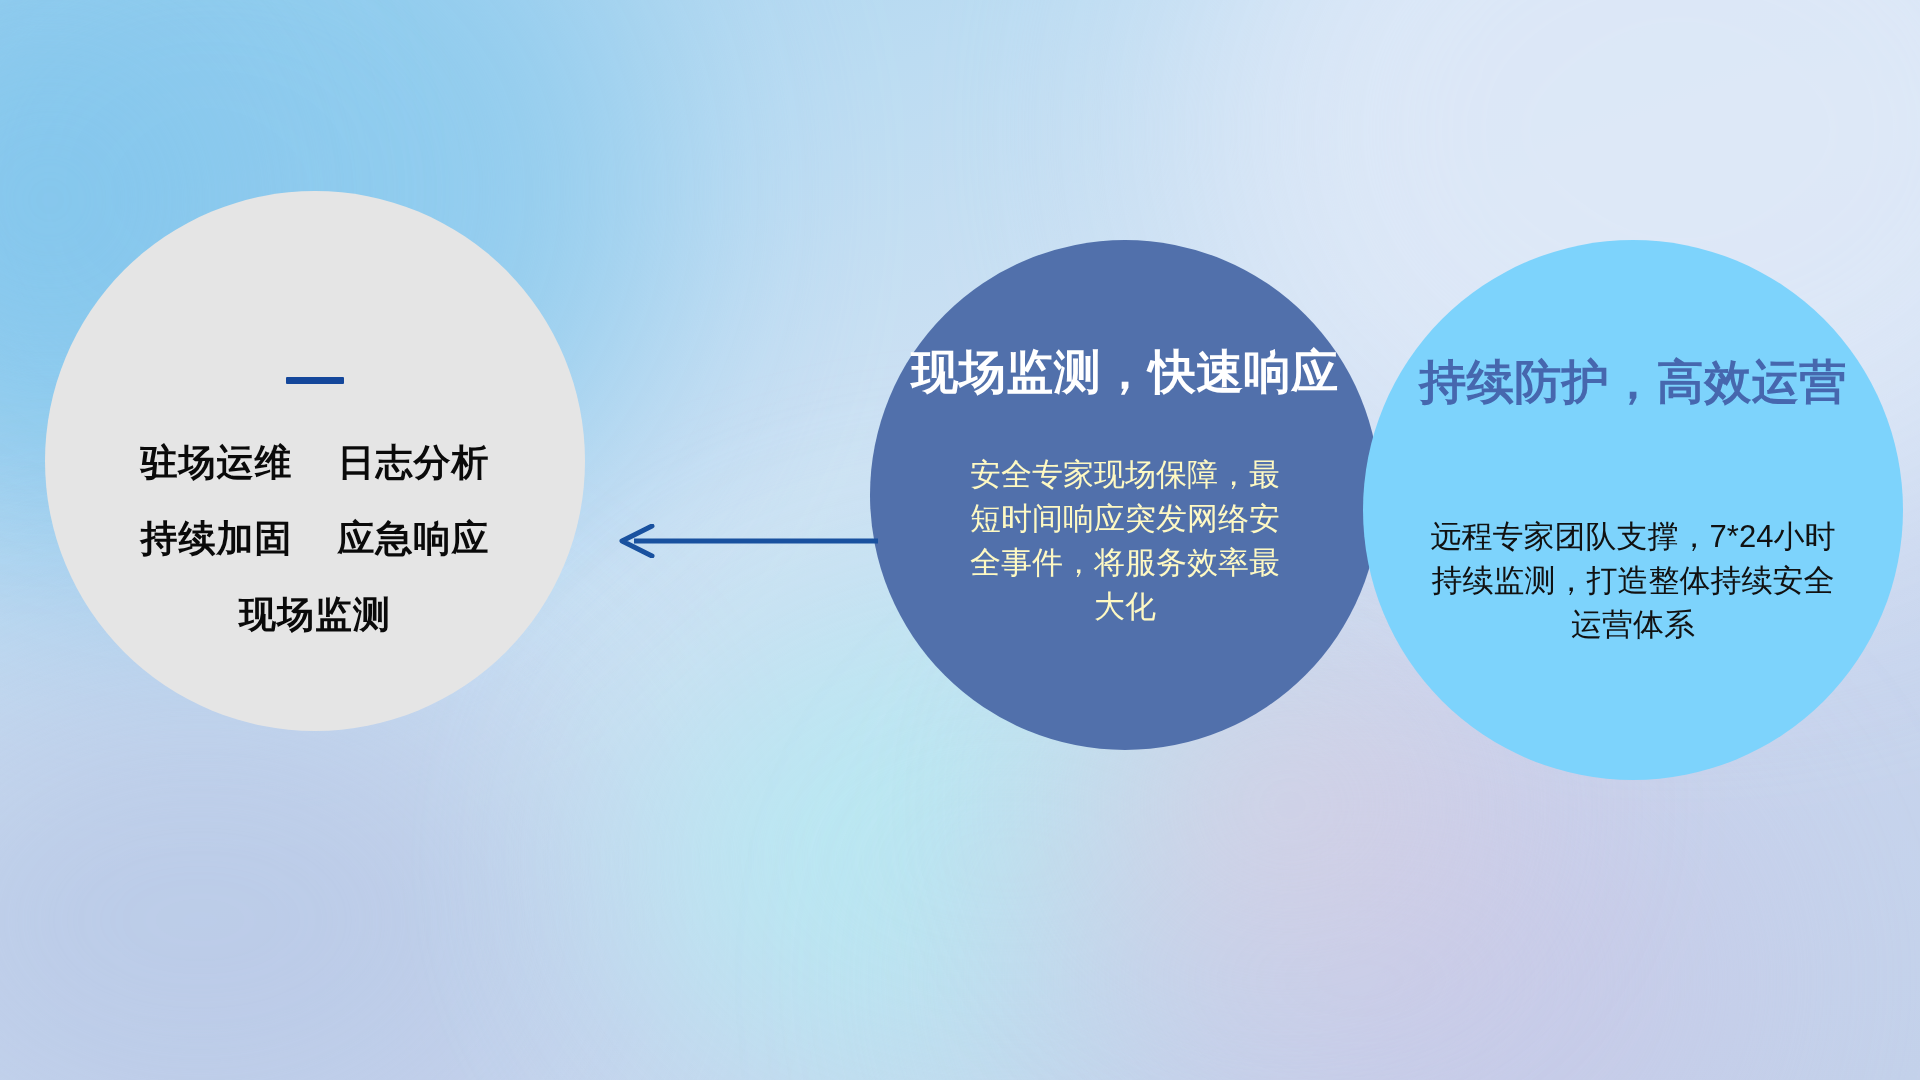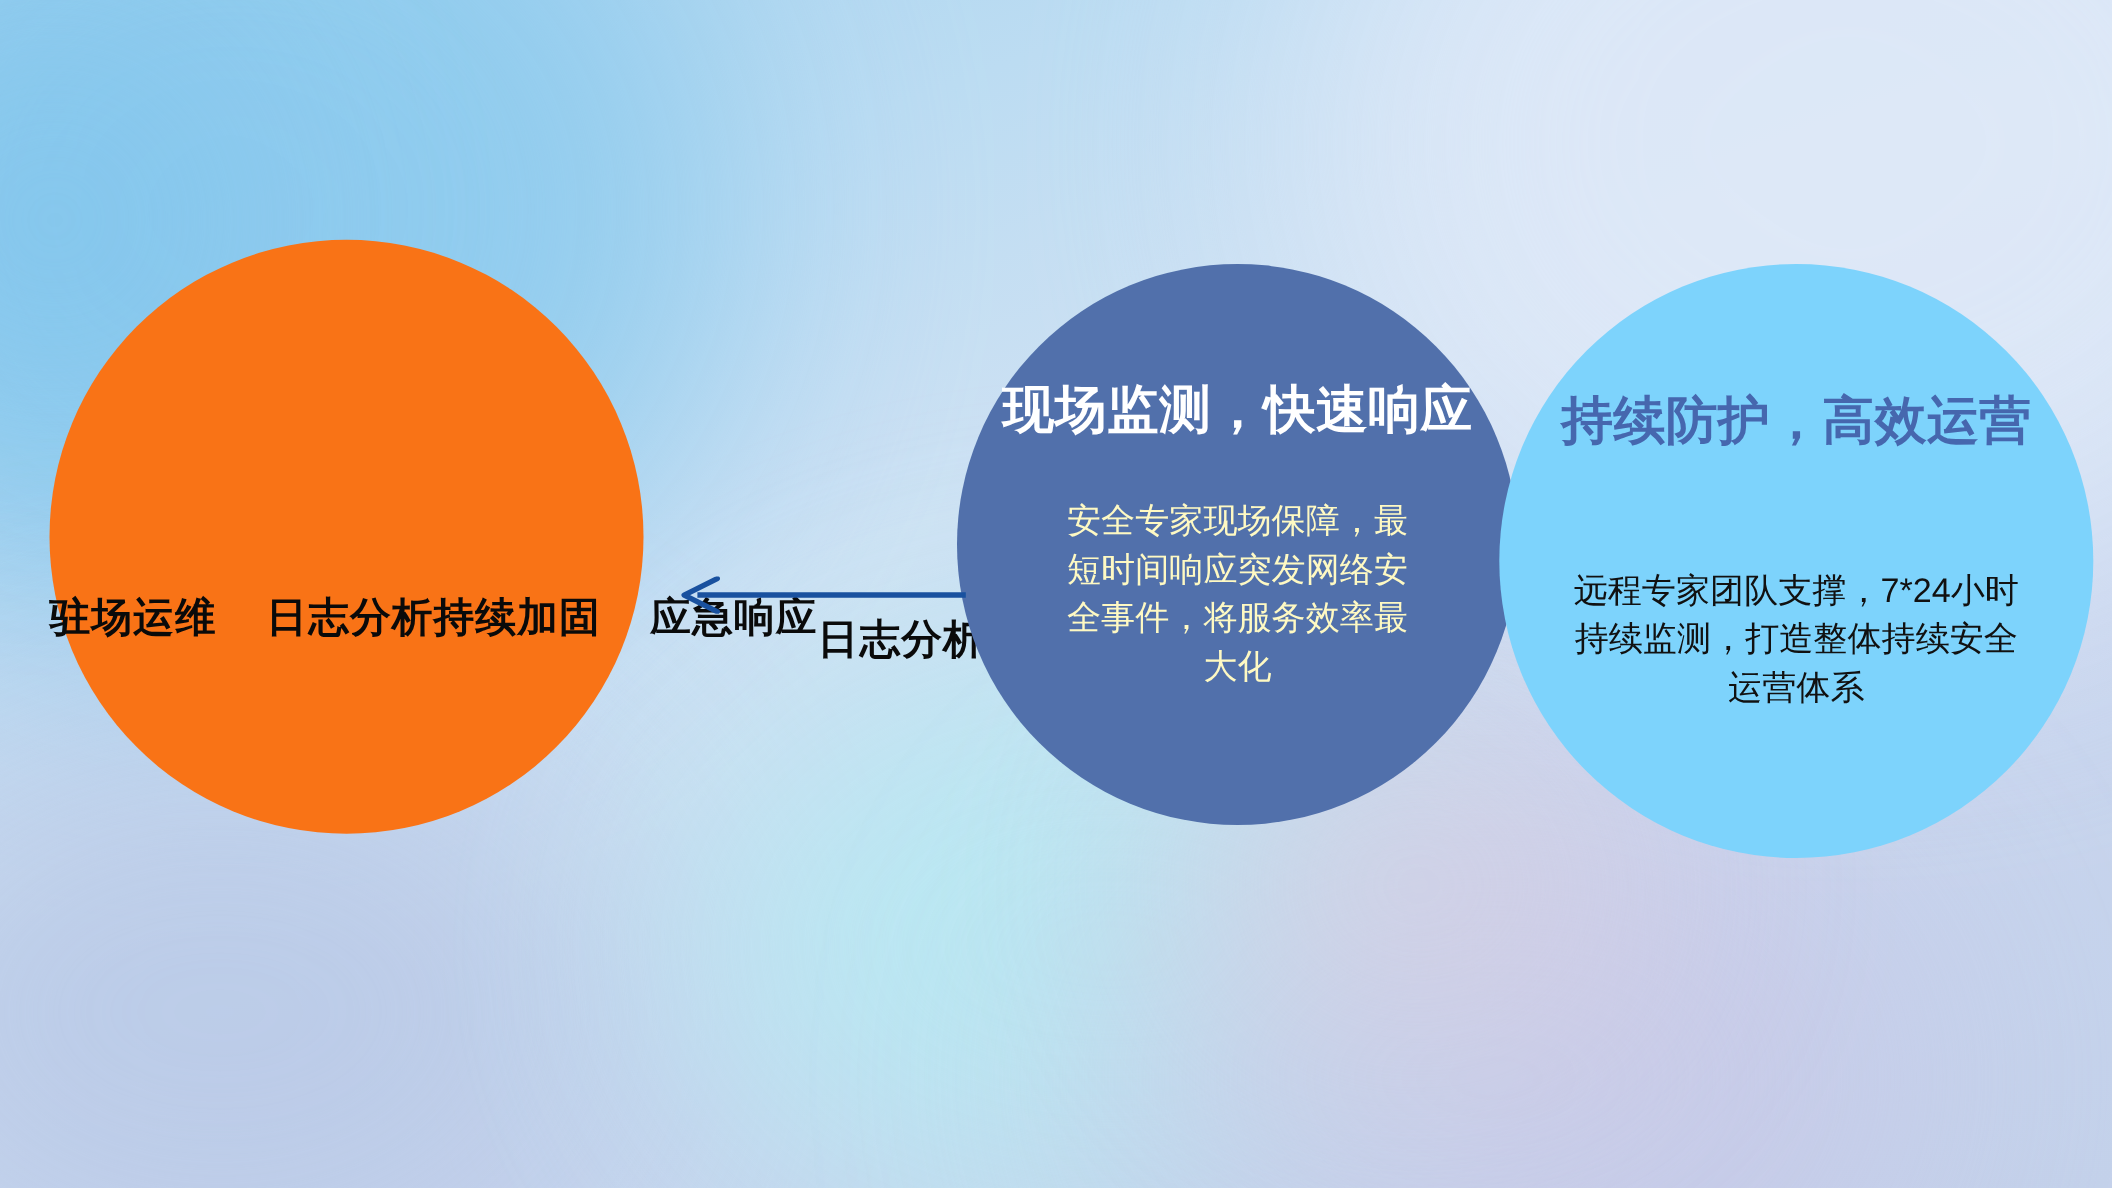--- a/index.html
+++ b/index.html
@@ -76,27 +76,27 @@
 
   
   .circle {
     position: absolute;
     border-radius: 50%;
     box-sizing: border-box;
   }
 
   .circle-left {
     left: 45px;
-    top: 218px;
+    top: 191px;
     width: 540px;
     height: 540px;
-    background: #f97316;
+    background: #e5e5e5;
     z-index: 4;
     display: flex;
-    flex-direction: row;
+    flex-direction: column;
     align-items: center;
     justify-content: flex-start;
     padding-top: 186px;
   }
 
   .rule {
     width: 58px;
     height: 7px;
     background: #14479b;
     border-radius: 1px;
@@ -193,21 +193,21 @@
   <div class="bg-glow glow-topright"></div>
   <div class="bg-glow glow-bottomleft"></div>
   <div class="bg-glow glow-cyan"></div>
   <div class="bg-glow glow-lavender"></div>
   <div class="bg-glow glow-pink"></div>
 
   <div class="circle circle-left">
     <div class="rule"></div>
     <div class="left-line">驻场运维    日志分析</div>
     <div class="left-line">持续加固    应急响应</div>
-    <div class="left-line">日志分析</div>
+    <div class="left-line">现场监测</div>
   </div>
 
   <svg class="arrow" viewBox="0 0 268 34" xmlns="http://www.w3.org/2000/svg">
     <line x1="266" y1="17" x2="22" y2="17" stroke="#19519f" stroke-width="5"></line>
     <polyline points="40,2 10,17 40,32" fill="none" stroke="#19519f" stroke-width="5" stroke-linecap="round" stroke-linejoin="round"></polyline>
   </svg>
 
   <div class="circle circle-blue">
     <div class="card-title title-on-blue">现场监测，快速响应</div>
     <div class="card-body body-on-blue">安全专家现场保障，最短时间响应突发网络安全事件，将服务效率最大化</div>

